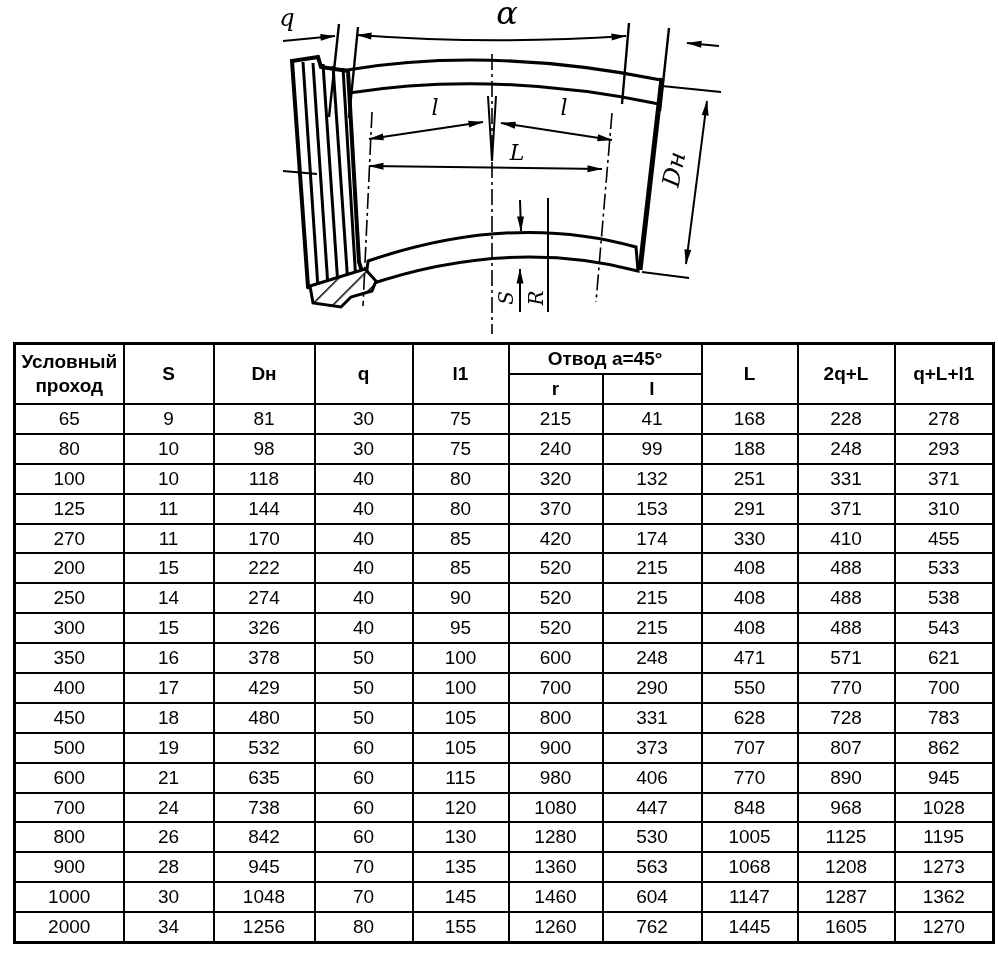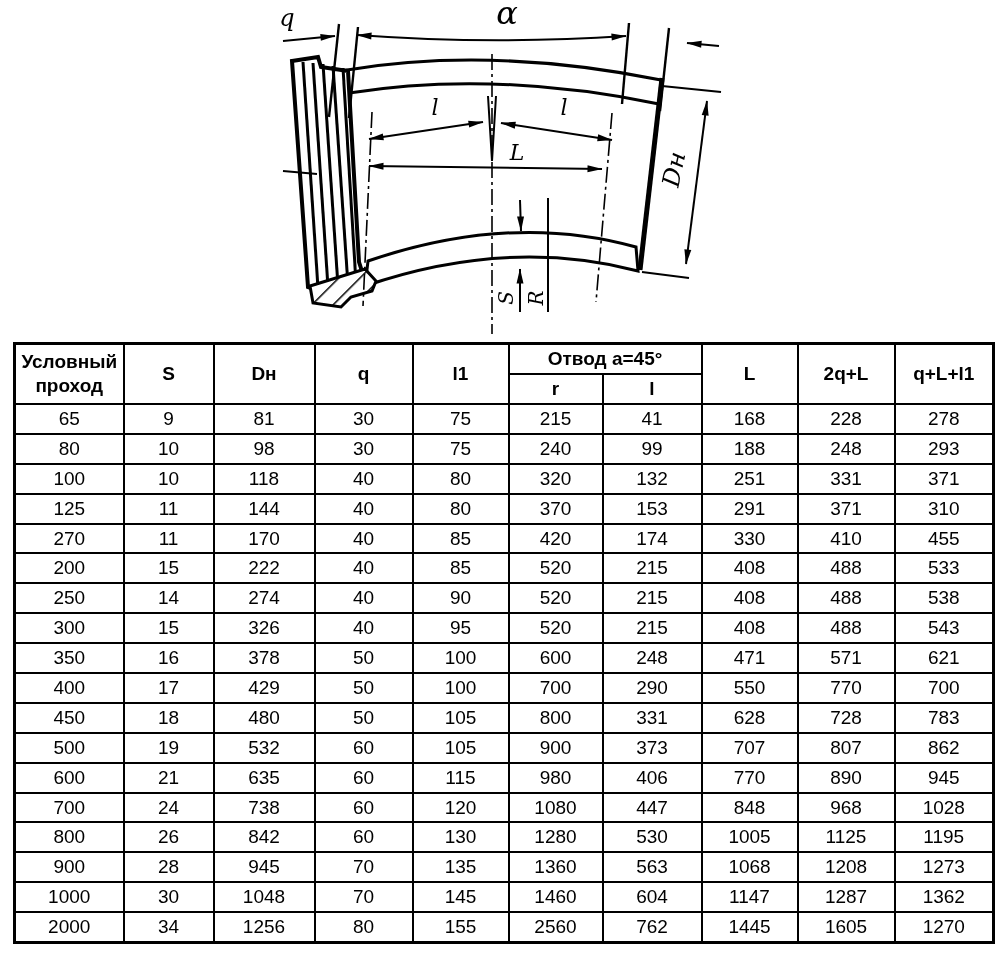--- a/index.html
+++ b/index.html
@@ -359,20 +359,20 @@
         <td>1147</td>
         <td>1287</td>
         <td>1362</td>
       </tr>
       <tr>
         <td>2000</td>
         <td>34</td>
         <td>1256</td>
         <td>80</td>
         <td>155</td>
-        <td>2560</td>
+        <td>1260</td>
         <td>762</td>
         <td>1445</td>
         <td>1605</td>
         <td>1270</td>
       </tr>
     </tbody>
 </table>
 
 </body></html>

